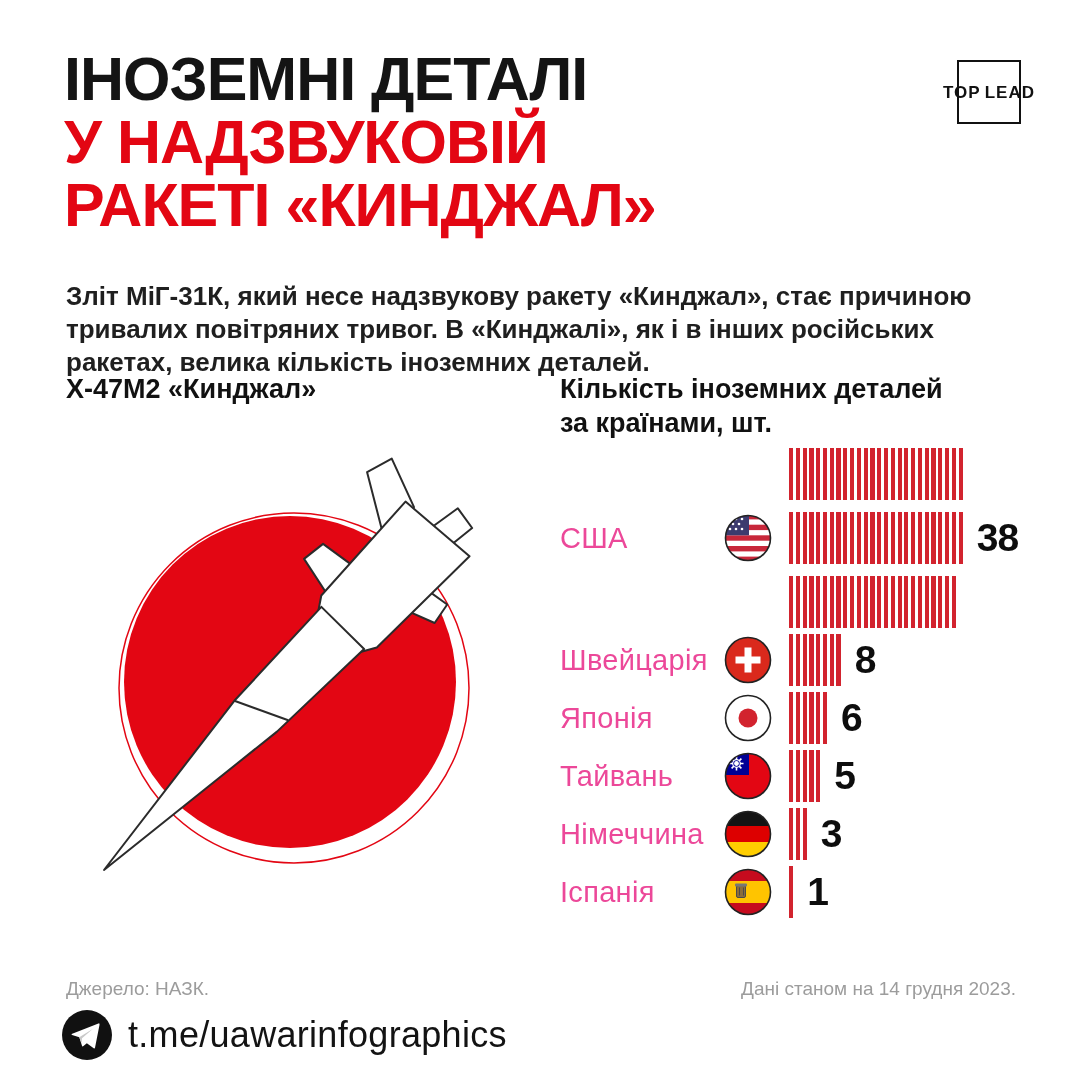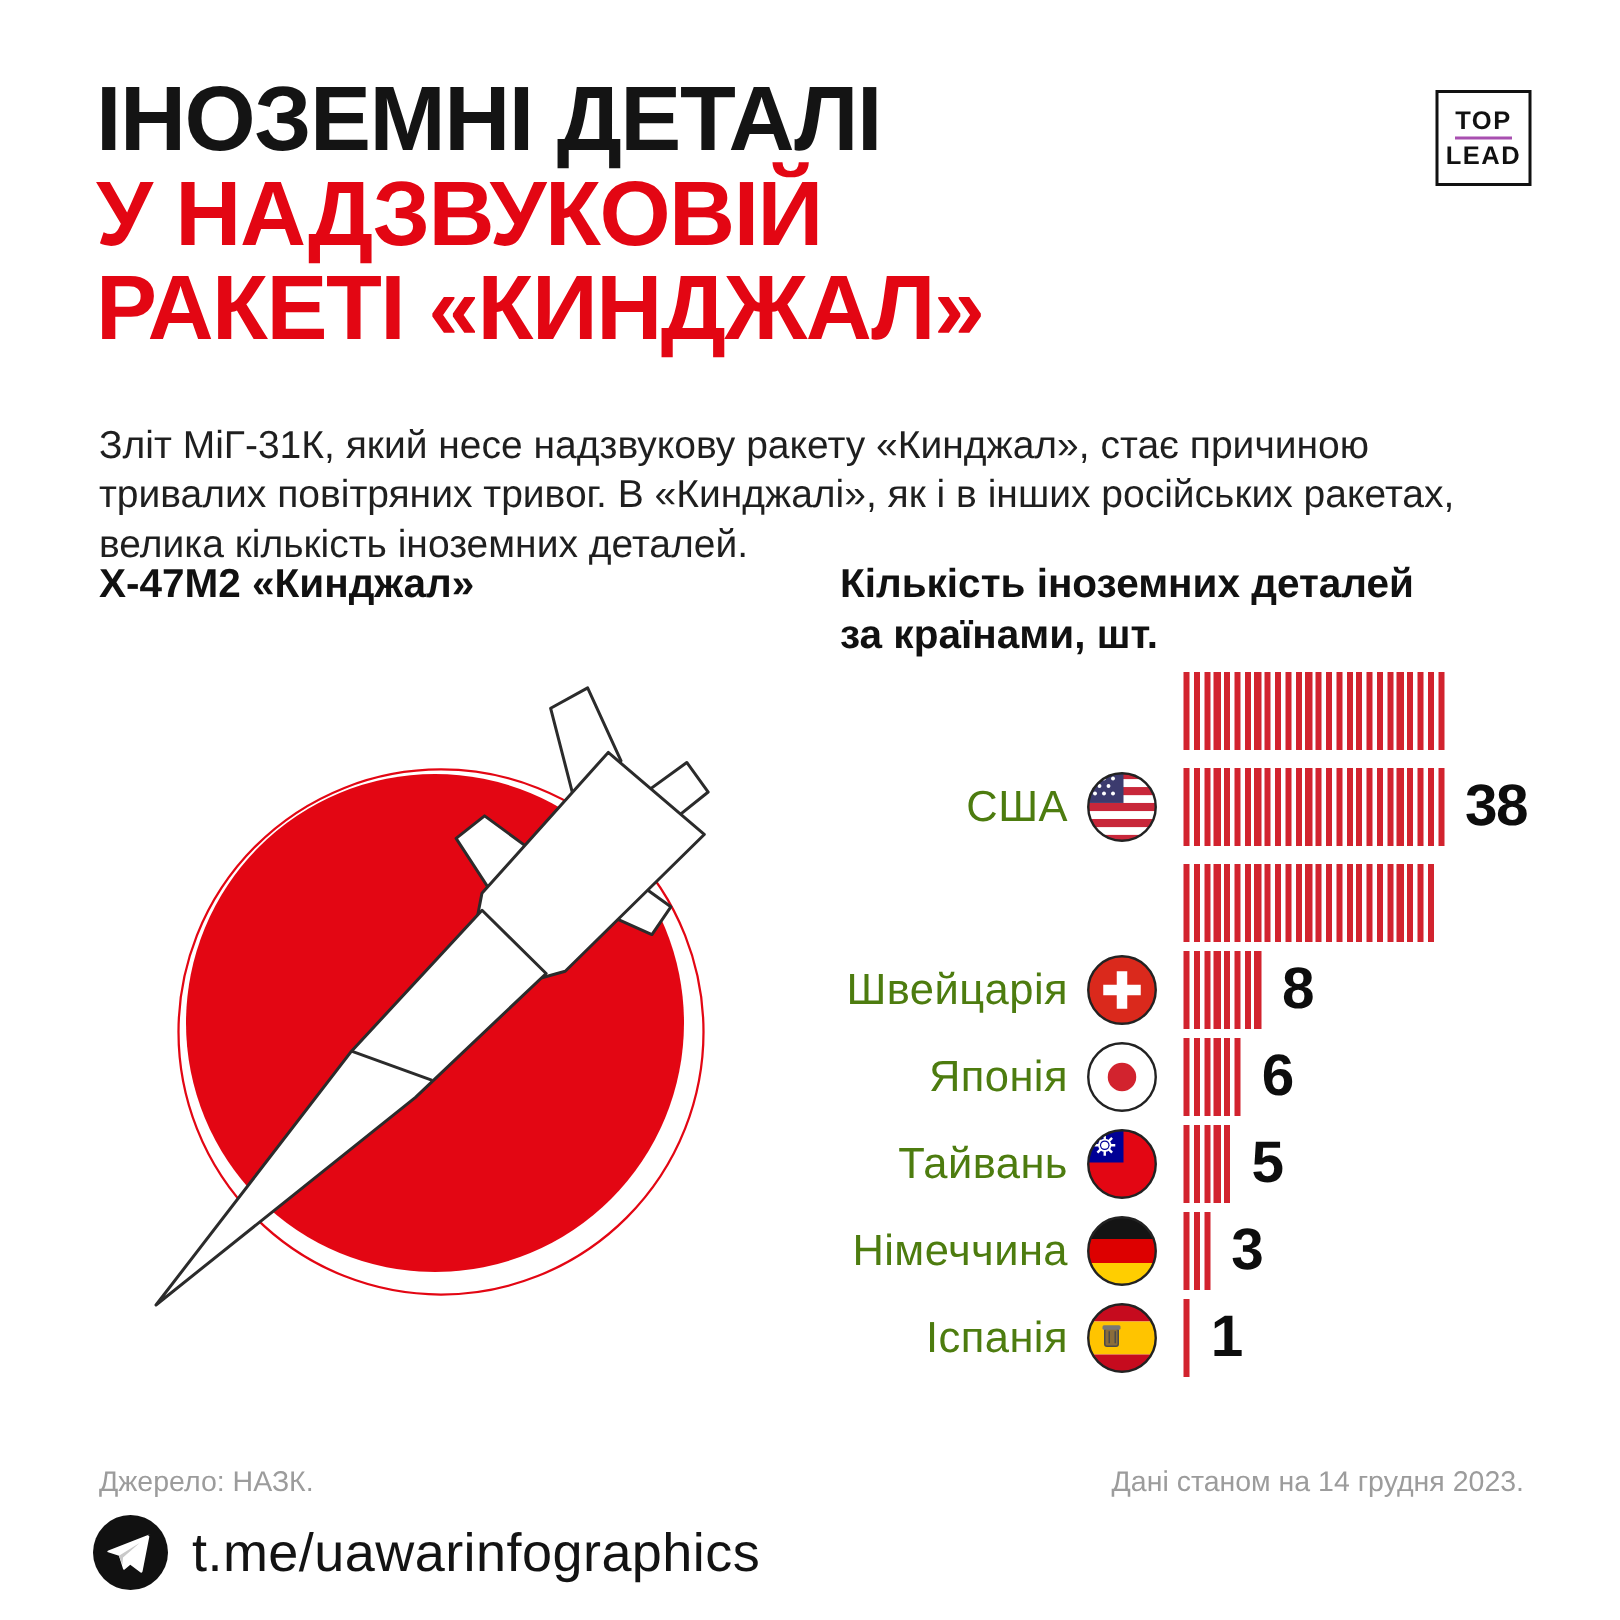--- a/index.html
+++ b/index.html
@@ -5,49 +5,49 @@
   html,body { margin:0; padding:0; background:#888; }
   .page {
     position:relative; width:1080px; height:1080px; margin:0 auto;
     background:#ffffff; overflow:hidden;
     font-family:"Liberation Sans", sans-serif; color:#1a1a1a;
   }
   
   .brand-box {
     position:absolute; left:957px; top:60px; width:64px; height:64px;
     border:2.5px solid #111; box-sizing:border-box;
-    display:flex; flex-direction:column; align-items:center; justify-content:center; gap:2px;
+    display:flex; flex-direction:row; align-items:center; justify-content:center; gap:2px;
   }
   .brand-box .t { font-size:17px; font-weight:bold; letter-spacing:1px; color:#111; line-height:1; }
   .brand-divider { width:38px; height:2px; background:#a84fb0; }
 
   
   .title { position:absolute; left:64px; top:48px; }
   .title div { font-size:61px; line-height:63px; font-weight:800; letter-spacing:-1px; white-space:nowrap; }
   .title .black { color:#141414; }
   .title .red   { color:#e30613; }
 
   
   .intro {
     position:absolute; left:66px; top:254px; width:935px;
-    font-size:26px; line-height:33px; color:#1f1f1f;
+    font-size:26px; line-height:33px; color:#1f1f1f;font-weight:bold;
   }
 
   
   .sec-heading { position:absolute; font-size:27px; line-height:34px; font-weight:bold; color:#111; }
   .sec-heading.left  { left:66px;  top:372px; }
   .sec-heading.right { left:560px; top:372px; }
 
   
   .illustration { position:absolute; left:66px; top:445px; }
 
   
   .chart { position:absolute; left:560px; top:448px; width:480px; }
   .chart-row { display:flex; align-items:center; margin-bottom:6px; }
-  .chart-label { width:152px; text-align:right; font-size:29px; color:#4d7c0f; letter-spacing:0.3px; white-space:nowrap; }
+  .chart-label { width:152px; text-align:left; font-size:29px; color:#ec4899; letter-spacing:0.3px; white-space:nowrap; }
   .flag { width:48px; height:48px; margin-left:12px; flex:0 0 auto; }
   .flag svg { display:block; }
   .tally { margin-left:17px; display:flex; flex-direction:column; gap:12px; }
   .tally-line { display:flex; gap:2.6px; }
   .tally-bar { width:4.2px; height:52px; background:#d2232e; }
   .chart-num { margin-left:14px; font-size:39px; font-weight:900; letter-spacing:-1px; color:#0d0d0d; }
 
   
   .source-note { position:absolute; left:66px; top:978px; font-size:19px; color:#9c9c9c; }
   .date-note   { position:absolute; right:64px; top:978px; font-size:19px; color:#9c9c9c; text-align:right; }

